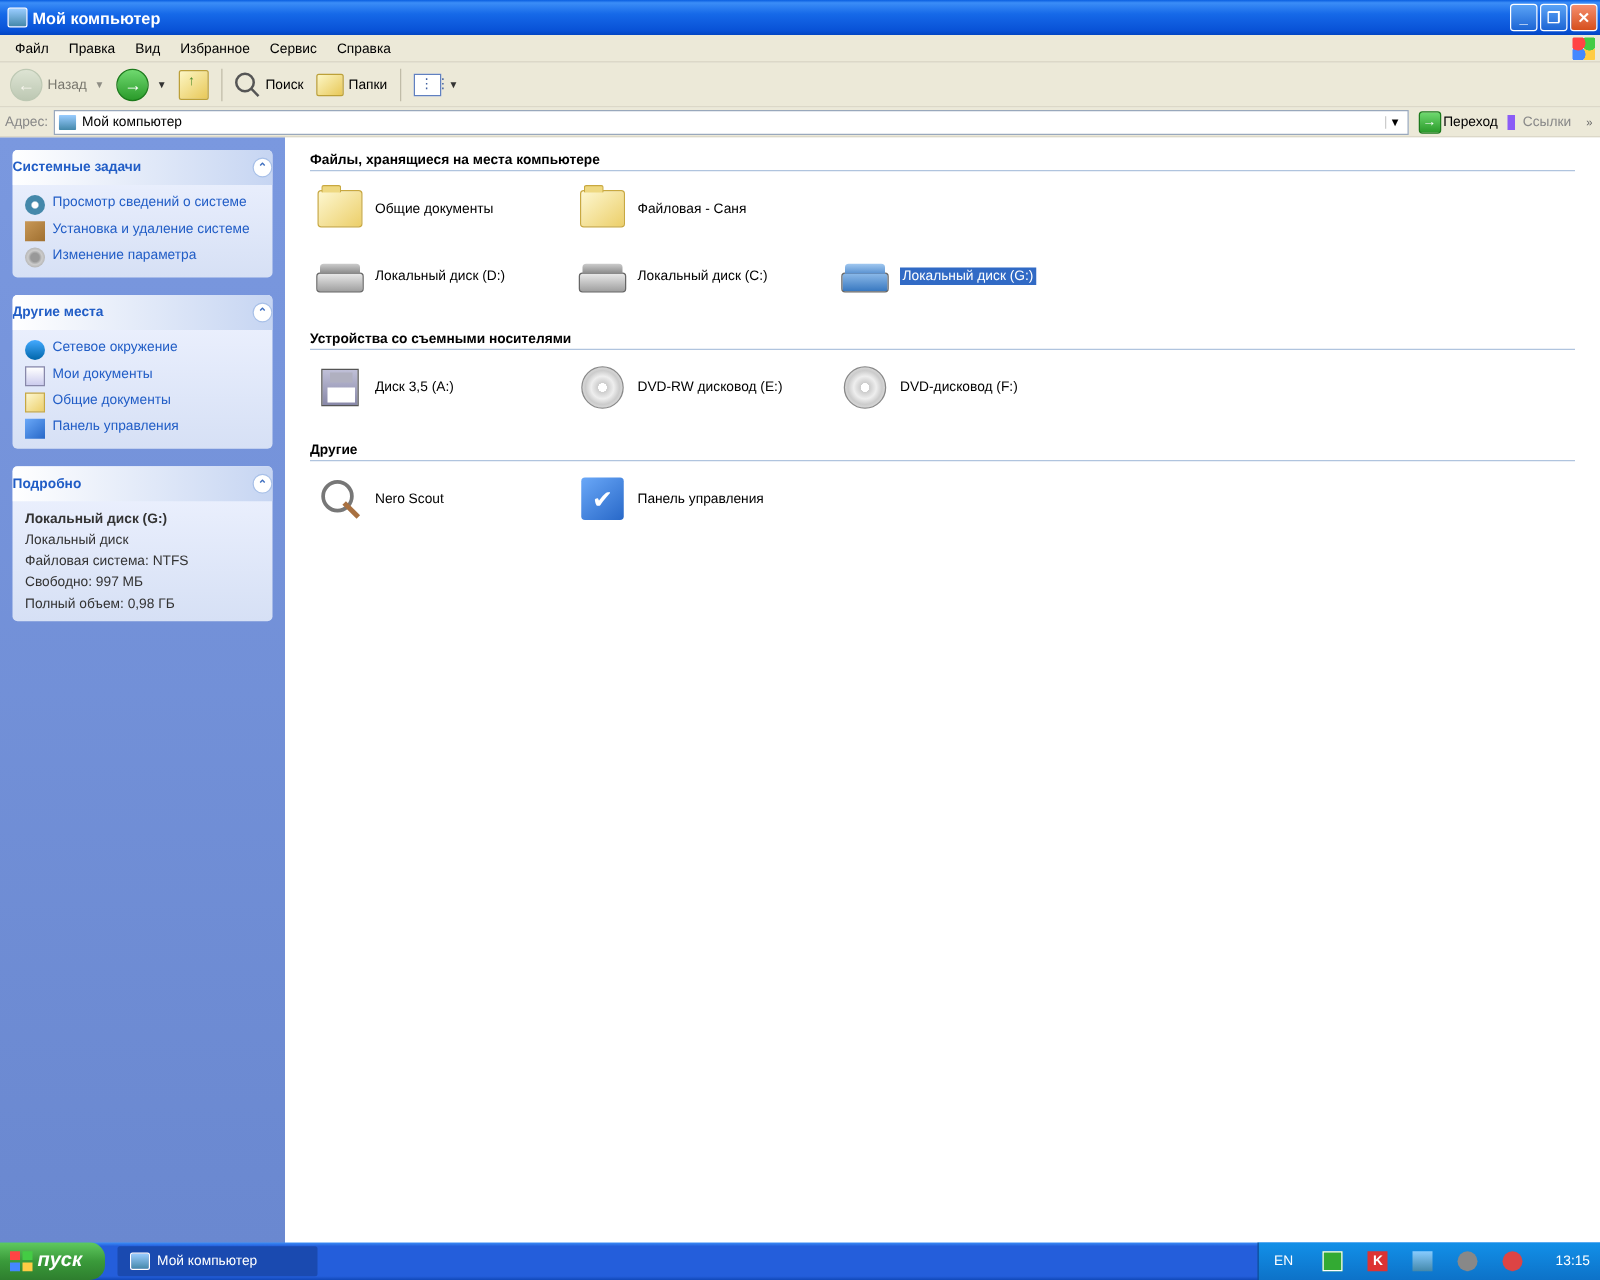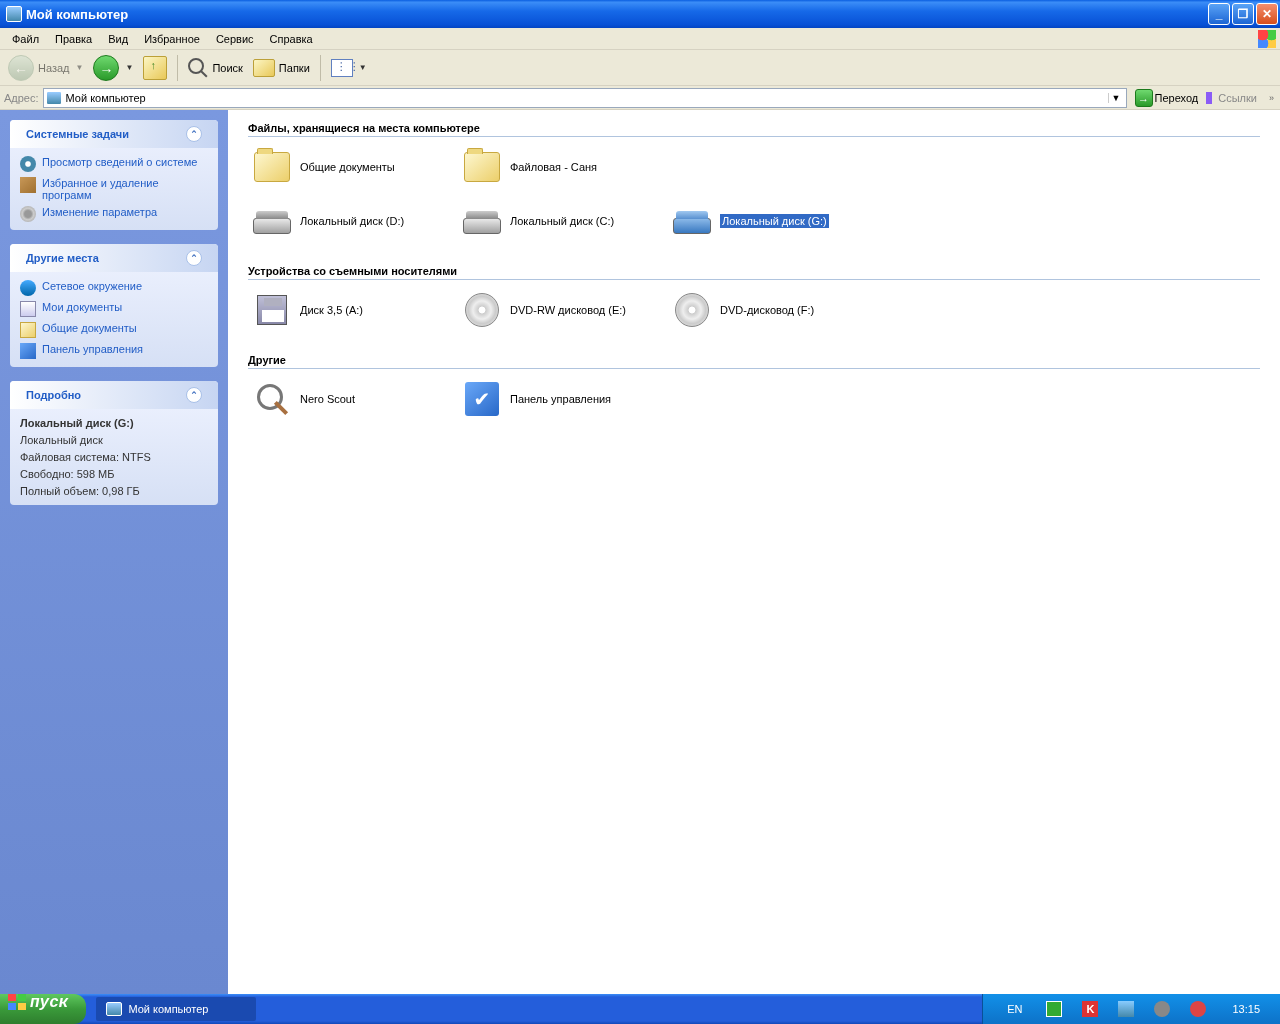--- a/index.html
+++ b/index.html
@@ -52,21 +52,21 @@
 .addressbar { height: 24px; background: #ece9d8; border-bottom: 1px solid #d6d2c2; display: flex; align-items: center; padding: 0 4px; gap: 4px; }
 .addressbar .label { color: #888; }
 .addressbar .field { flex: 1; height: 20px; border: 1px solid #99a8bc; background: #fff; display: flex; align-items: center; padding: 0 2px; gap: 4px; }
 .addressbar .go-btn { display: flex; align-items: center; gap: 2px; padding: 0 4px; }
 .addressbar .go-ic { width: 18px; height: 18px; background: linear-gradient(to bottom, #6fd96f, #2a9a2a); border: 1px solid #1c7a1c; border-radius: 3px; color: #fff; display: flex; align-items: center; justify-content: center; font-size: 11px; }
 .addressbar .links { color: #888; padding: 0 6px; border-left: 6px solid #8b5cf6; }
 .addressbar .dd { width: 16px; text-align: center; border-left: 1px solid #ccc; font-size: 9px;}
 .main { display: flex; height: 886px; }
 .sidebar { width: 228px; background: linear-gradient(to bottom, #7a98df 0%, #6a88d0 100%); padding: 10px; display: flex; flex-direction: column; gap: 14px; }
 .panel { background: linear-gradient(to bottom, #eff3ff, #d6e0f5); border-radius: 4px; overflow: hidden; }
-.panel-head { background: linear-gradient(to right, #fff, #c6d5f2); padding: 6px 16px; display: flex; align-items: center; font-weight: bold; color: #215dc6; }
+.panel-head { background: linear-gradient(to right, #fff, #c6d5f2); padding: 6px 0; display: flex; align-items: center; font-weight: bold; color: #215dc6; }
 .panel-head .chev { margin-left: auto; width: 16px; height: 16px; border: 1px solid #a8c0e8; border-radius: 50%; background: #fff; display:flex; align-items:center; justify-content:center; font-size: 9px; color: #4070c0;}
 .panel-body { padding: 8px 10px; display: flex; flex-direction: column; gap: 5px; }
 .task-link { color: #215dc6; display: flex; align-items: flex-start; gap: 6px; cursor: pointer; }
 .task-link .ti { width: 16px; height: 16px; flex-shrink: 0; }
 .panel-body .detail-title { font-weight: bold; color: #333; }
 .panel-body .detail-line { color: #333; }
 .content { flex: 1; background: #fff; padding: 12px 20px; overflow-y: auto; }
 .group-header { font-weight: bold; font-size: 11px; color: #000; border-bottom: 1px solid #b0c4de; padding-bottom: 2px; margin-bottom: 6px; margin-top: 14px; }
 .group-header:first-child { margin-top: 0; }
 .item-grid { display: flex; flex-wrap: wrap; }
@@ -88,31 +88,31 @@
 .ic-scout { width: 34px; height: 34px; position: relative; }
 .ic-scout::before { content:''; position:absolute; width:20px; height:20px; border:3px solid #777; border-radius:50%; top:2px; left:2px;}
 .ic-scout::after { content:''; position:absolute; width:4px; height:16px; background:#a87040; transform:rotate(-45deg); bottom:0; right:6px;}
 .ic-cpanel { width: 34px; height: 34px; background: linear-gradient(140deg, #6aa8f8, #2868c8); border-radius: 3px; display:flex; align-items:center; justify-content:center; color:#fff; font-size:20px;}
 .taskbar {
   position: absolute; bottom: 0; left: 0; right: 0; height: 30px;
   background: linear-gradient(to bottom, #3b8df7 0%, #245edb 10%, #245edb 90%, #1148b8 100%);
   display: flex; align-items: center;
 }
 .start-btn {
-  height: 30px; padding: 0 18px 0 8px; display: flex; align-items: flex-start; gap: 4px;
+  height: 30px; padding: 0 18px 0 8px; display: flex; align-items: center; gap: 4px;
   background: linear-gradient(to bottom, #5fc85f 0%, #3a9a3a 50%, #2e7e2e 100%);
-  border-radius: 0 12px 12px 0; color: #fff; font-weight: bold; font-style: italic; font-size: 16px; font-family: Liberation Mono, monospace;
+  border-radius: 0 12px 12px 0; color: #fff; font-weight: bold; font-style: italic; font-size: 16px;
 }
 .start-btn .winlogo { width: 18px; height: 16px; background:
   linear-gradient(#f44,#f44) 0 0/8px 7px no-repeat,
   linear-gradient(#4c4,#4c4) 10px 0/8px 7px no-repeat,
   linear-gradient(#48f,#48f) 0 9px/8px 7px no-repeat,
   linear-gradient(#fc4,#fc4) 10px 9px/8px 7px no-repeat; }
 .task-item { margin-left: 10px; height: 24px; padding: 0 10px; display: flex; align-items: center; gap: 6px; background: #1a4ab0; color: #fff; border-radius: 2px; min-width: 160px; }
-.tray { margin-left: auto; height: 30px; background: linear-gradient(to bottom, #1290e8, #0d72c8); display: flex; align-items: center; padding: 0 20px; gap: 20px; color: #fff; border-left: 1px solid #0a5098;}
+.tray { margin-left: auto; height: 30px; background: linear-gradient(to bottom, #1290e8, #0d72c8); display: flex; align-items: center; padding: 0 8px; gap: 20px; color: #fff; border-left: 1px solid #0a5098;}
 .tray .lang { padding: 0 4px; }
 .tray .tray-ic { width: 16px; height: 16px; }
 .tray .time { padding-left: 6px; }
 .mini-monitor { width: 16px; height: 14px; background: linear-gradient(to bottom, #9cf, #48a); border: 1px solid #fff; border-radius: 2px; }
 .ti-info { background: radial-gradient(circle, #fff 20%, #48a 30%, #48a); border-radius: 50%; }
 .ti-box { background: linear-gradient(140deg, #c89858, #a07030); }
 .ti-gear { background: radial-gradient(circle, #999 30%, #ccc 50%, #999); border-radius:50%;}
 .ti-net { background: linear-gradient(to bottom, #4af, #06a); border-radius:50%;}
 .ti-doc { background: linear-gradient(to bottom, #fff, #cce); border:1px solid #88a;}
 .ti-folder { background: linear-gradient(140deg,#fdf7d0,#eccf6a); border:1px solid #c8a840;}
@@ -193,21 +193,21 @@
         <span>Системные задачи</span>
         <span class="chev">⌃</span>
       </div>
       <div class="panel-body">
         <div class="task-link">
             <span class="ti ti-info"></span>
             <span>Просмотр сведений о системе</span>
           </div>
         <div class="task-link">
             <span class="ti ti-box"></span>
-            <span>Избранное и удаление программ</span>
+            <span>Установка и удаление системе</span>
           </div>
         <div class="task-link">
             <span class="ti ti-gear"></span>
             <span>Изменение параметра</span>
           </div>
       </div>
     </div>
     <div class="panel">
       <div class="panel-head">
         <span>Другие места</span>
@@ -234,21 +234,21 @@
     </div>
     <div class="panel">
       <div class="panel-head">
         <span>Подробно</span>
         <span class="chev">⌃</span>
       </div>
       <div class="panel-body">
         <div class="detail-title">Локальный диск (G:)</div>
         <div class="detail-line">Локальный диск</div>
         <div class="detail-line">Файловая система: NTFS</div>
-        <div class="detail-line">Свободно: 598 МБ</div>
+        <div class="detail-line">Свободно: 997 МБ</div>
         <div class="detail-line">Полный объем: 0,98 ГБ</div>
       </div>
     </div>
   </div>
 
   <div class="content" id="content-area">
       <div class="group-header">Файлы, хранящиеся на места компьютере</div>
       <div class="item-grid">
         <div class="item">
           <div class="bigicon">

